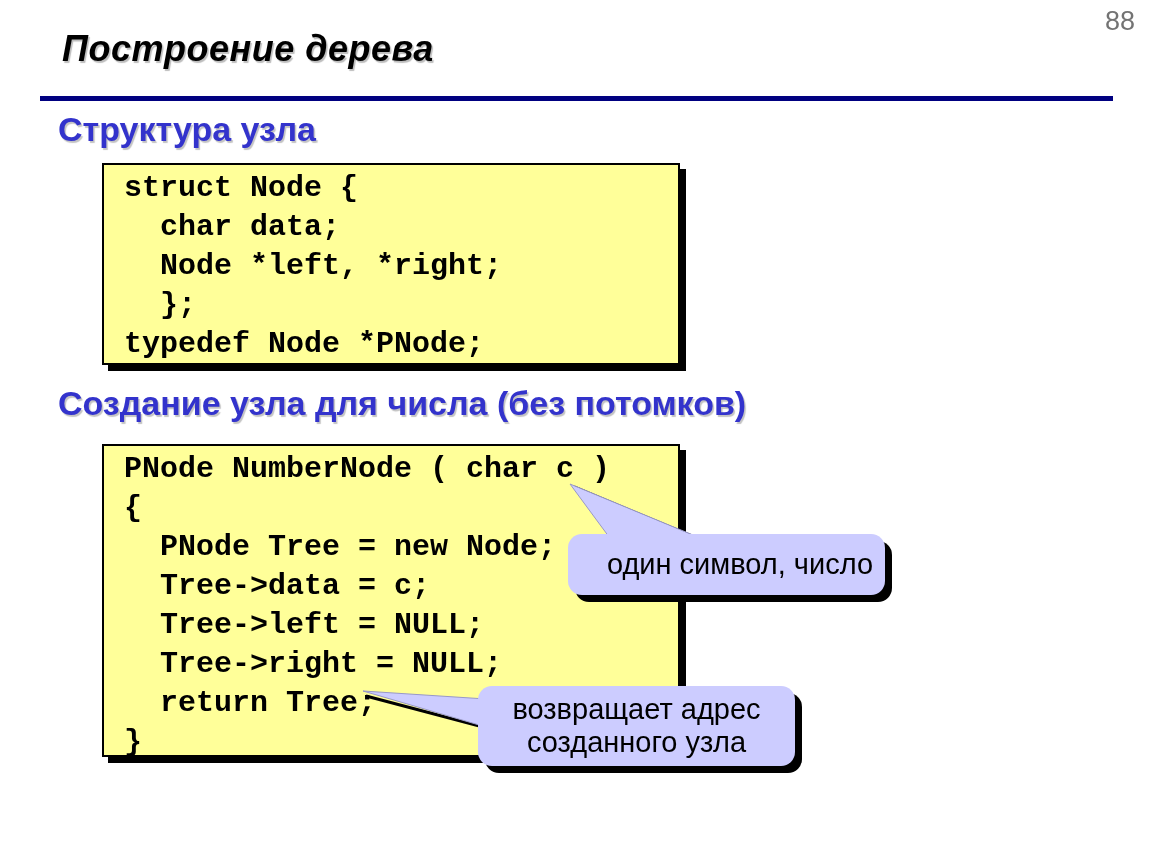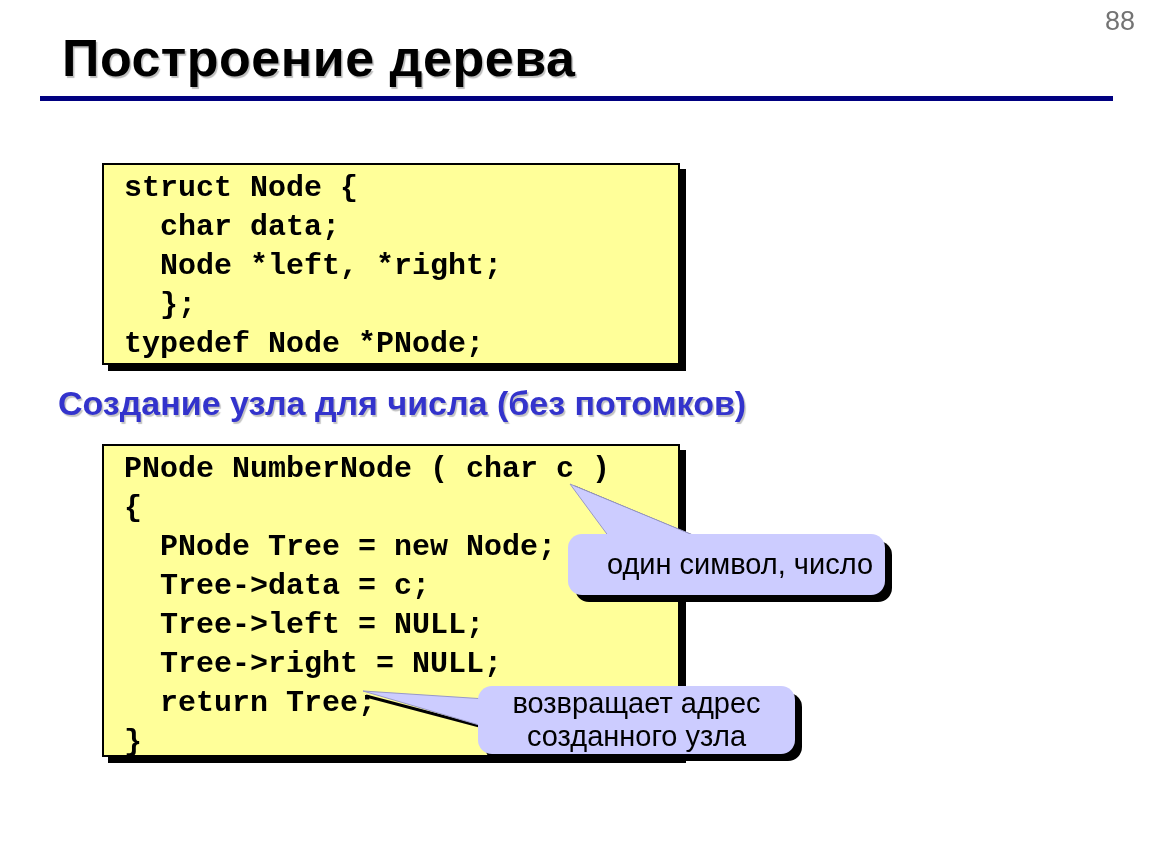--- a/index.html
+++ b/index.html
@@ -15,26 +15,27 @@
     position: absolute;
     top: 6px;
     right: 15px;
     font-size: 27px;
     color: #737373;
   }
   .slide-title {
     position: absolute;
     left: 62px;
     top: 28px;
-    font-size: 52px;
+    font-size: 36px;
     font-weight: bold;
     color: #000000;
     letter-spacing: 0.5px;
     text-shadow: 1.5px 1.5px 1px #bdbdbd;
     white-space: nowrap;
+    font-style: italic;
   }
   .title-rule {
     position: absolute;
     left: 40px;
     top: 96px;
     width: 1073px;
     height: 5px;
     background: #000080;
   }
   .section-heading {
@@ -88,33 +89,34 @@
     align-items: center;
     justify-content: center;
     text-align: center;
     font-size: 29px;
     line-height: 33px;
     color: #000000;
     z-index: 4;
     padding-left: 27px;
   }
   .callout-1 { left: 568px; top: 534px; width: 317px; height: 61px; }
-  .callout-2 { left: 478px; top: 686px; width: 317px; height: 68px; padding: 4px 14px; }
+  .callout-2 { left: 478px; top: 686px; width: 317px; height: 80px; padding: 4px 14px; }
 </style>
 </head>
 <body>
 
 <div class="slide">
 
   <div class="page-number">88</div>
 
   <div class="slide-title">Построение дерева</div>
 
   <div class="title-rule"></div>
 
+  <div class="section-heading heading-1">Структура узла</div>
 
   <div class="code-box code-box-1">
     <pre>struct Node {
   char data;
   Node *left, *right;
   };
 typedef Node *PNode;</pre>
   </div>
 
   <div class="section-heading heading-2">Создание узла для числа (без потомков)</div>

